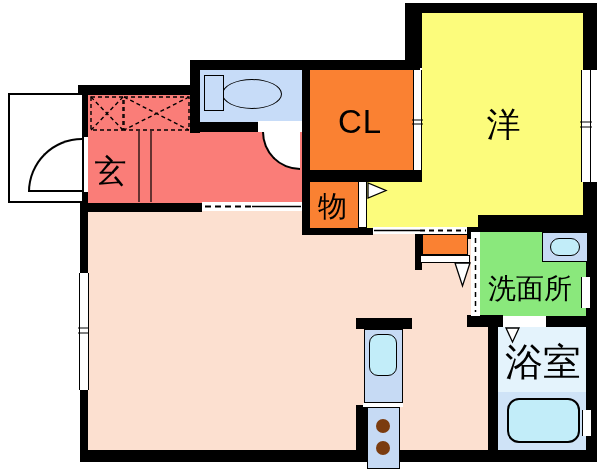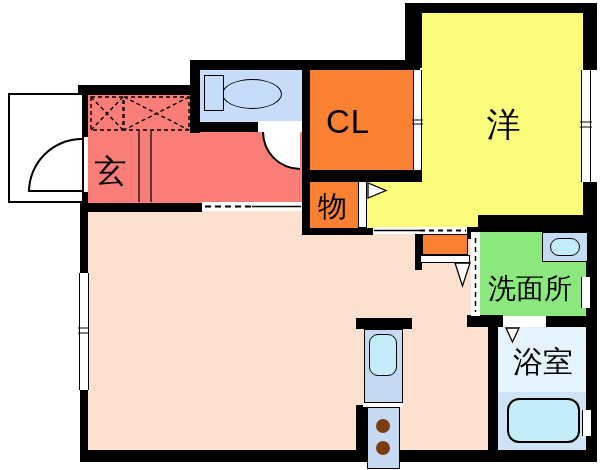--- a/index.html
+++ b/index.html
@@ -140,19 +140,19 @@
       <line x1="78" y1="328" x2="89" y2="328"></line>
       <line x1="78" y1="333" x2="89" y2="333"></line>
       <line x1="412" y1="120" x2="423" y2="120"></line>
       <line x1="412" y1="124" x2="423" y2="124"></line>
       <line x1="580" y1="122" x2="592" y2="122"></line>
       <line x1="580" y1="127" x2="592" y2="127"></line>
     </g>
   </svg>
 
   <span class="lbl" style="left:111px;top:171px;font-size:32px;">玄</span>
-  <span class="lbl" style="left:348px;top:121px;font-size:33px;">CL</span>
+  <span class="lbl" style="left:360px;top:121px;font-size:33px;">CL</span>
   <span class="lbl" style="left:504px;top:124px;font-size:34px;">洋</span>
   <span class="lbl" style="left:333px;top:206px;font-size:29px;">物</span>
   <span class="lbl" style="left:530px;top:289px;font-size:28px;letter-spacing:0;text-align:center;">洗面所</span>
-  <span class="lbl" style="left:543px;top:362px;font-size:30px;letter-spacing:0;">浴室</span>
+  <span class="lbl" style="left:543px;top:362px;font-size:38px;letter-spacing:0;">浴室</span>
 
 </div>
 
 </body></html>

